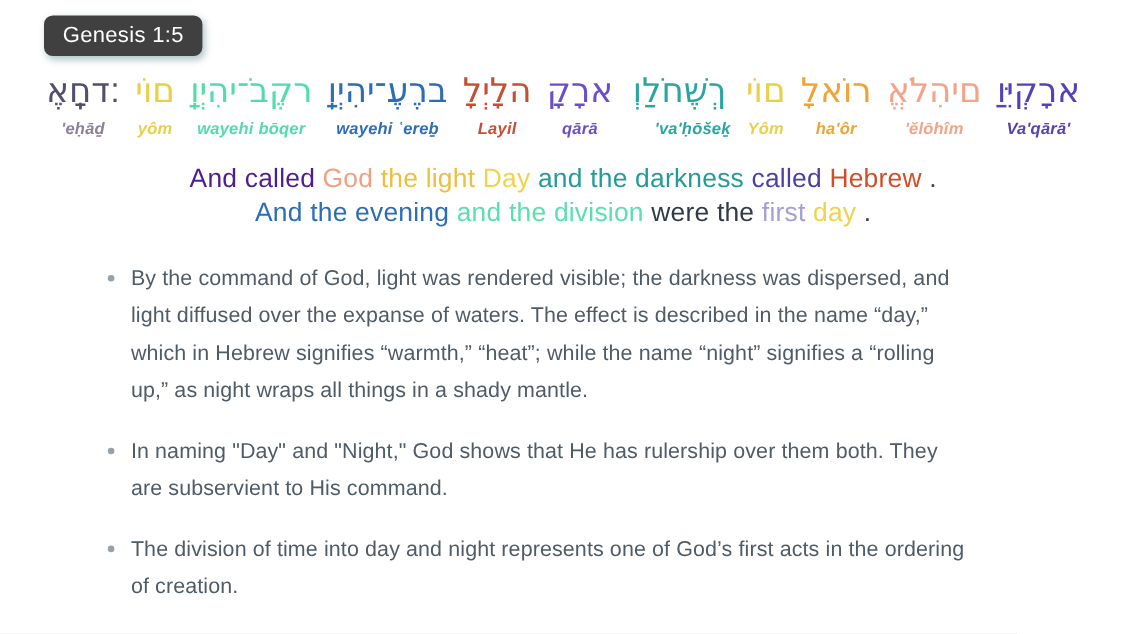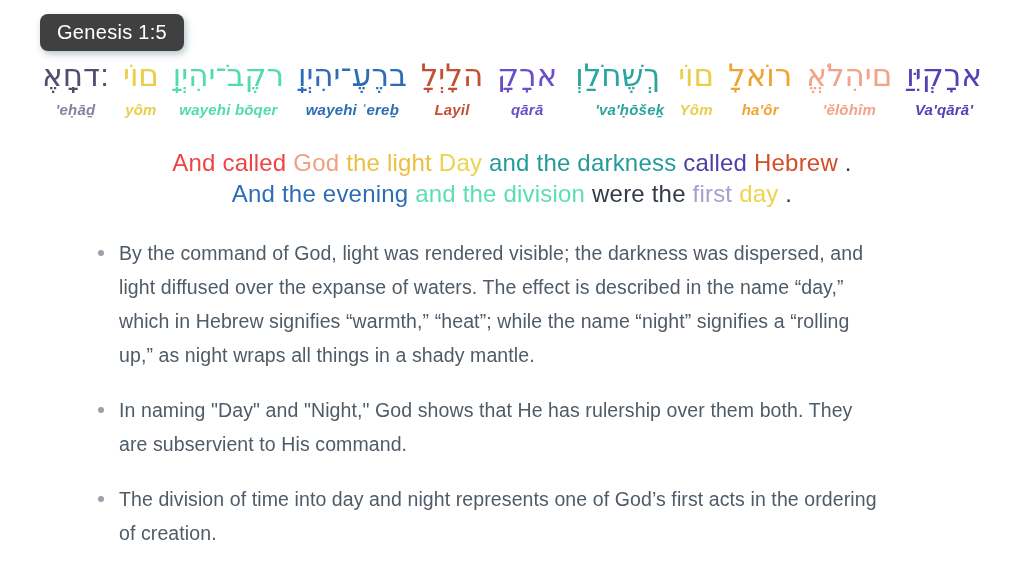--- a/index.html
+++ b/index.html
@@ -10,21 +10,21 @@
   
   .badge{
     position:absolute;left:40px;top:14px;
     background:#32b5c9;color:#ffffff;
     font-size:20px;letter-spacing:.3px;
     padding:7px 17px;border-radius:8px;
     box-shadow:2px 3px 7px rgba(40,90,100,.35);
   }
   
   .interlinear{
-    position:absolute;left:42px;top:52px;width:940px;
+    position:absolute;left:42px;top:60px;width:940px;
     display:flex;justify-content:space-between;align-items:flex-start;
   }
   .word-col{display:flex;flex-direction:column;align-items:center;}
   .hebrew{
     font-family:"DejaVu Sans",sans-serif;
     font-size:31px;line-height:46px;white-space:nowrap;
     direction:ltr;unicode-bidi:bidi-override; 
   }
   .translit{
     font-size:15px;font-style:italic;font-weight:bold;
@@ -107,21 +107,21 @@
   </div>
 
   <div class="word-col">
     <span class="hebrew" style="color: rgb(85, 64, 181);">וַיִּקְרָא</span>
     <span class="translit" style="color: rgb(85, 64, 181);">Va'qārā'</span>
   </div>
 </div>
 
   <div class="translation">
     <div class="tline" id="tline1">
-  <span style="color: #ef4444;">And called</span>
+  <span style="color: #4c1d95;">And called</span>
  
   <span style="color: rgb(240, 161, 131);">God</span>
  
   <span style="color: rgb(236, 191, 62);">the light</span>
  
   <span style="color: rgb(238, 211, 79);">Day</span>
  
   <span style="color: rgb(35, 156, 153);">and the darkness</span>
  
   <span style="color: rgb(75, 63, 168);">called</span>

